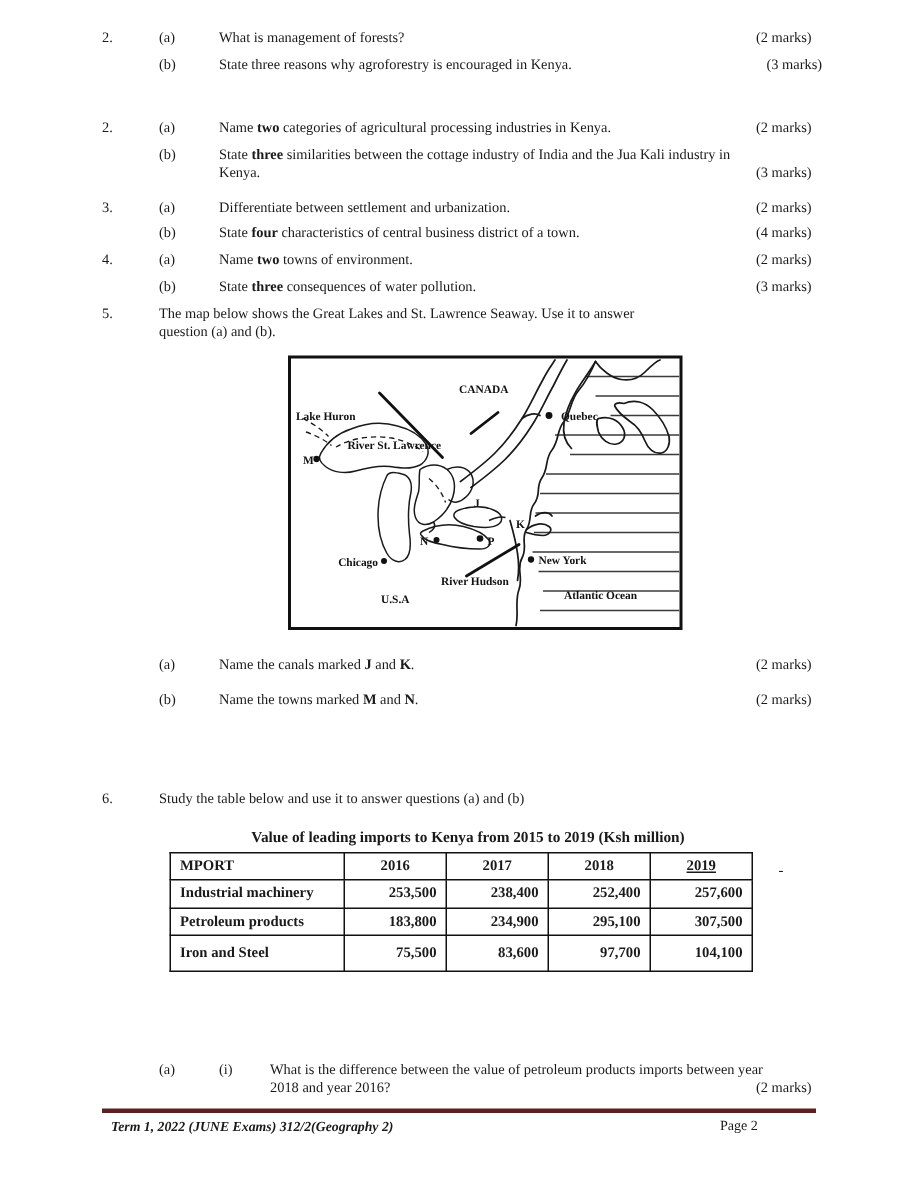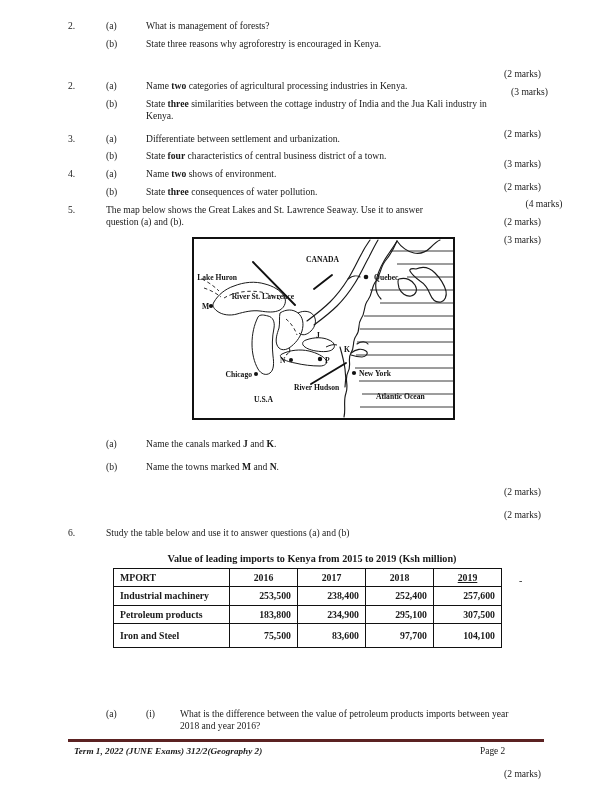--- a/index.html
+++ b/index.html
@@ -54,21 +54,20 @@
   }
   .qtext.indent2 {
     left: 180px;
     width: 320px;
   }
   .qmarks {
     position: absolute;
     top: 0;
     width: 80px;
     text-align: left;
-    margin-top: 48px;
   }
   b { font-weight: bold; }
 
   
   #map-figure {
     position: absolute;
     left: 192px;
     top: 237px;
     width: 263px;
     height: 183px;
@@ -203,27 +202,27 @@
     <span class="qnum">3.</span>
     <span class="qlet">(a)</span>
     <span class="qtext">Differentiate between settlement and urbanization.</span>
     <span class="qmarks" style="left:504px;">(2 marks)</span>
   </div>
 
   <div class="qrow" style="top:150px;">
     <span class="qnum"></span>
     <span class="qlet">(b)</span>
     <span class="qtext"><span>State </span><b>four</b><span> characteristics of central business district of a town.</span></span>
-    <span class="qmarks" style="left:504px;text-align:center;">(4 marks)</span>
+    <span class="qmarks" style="left:504px;">(4 marks)</span>
   </div>
 
   <div class="qrow" style="top:168px;">
     <span class="qnum">4.</span>
     <span class="qlet">(a)</span>
-    <span class="qtext"><span>Name </span><b>two</b><span> shows of environment.</span></span>
+    <span class="qtext"><span>Name </span><b>two</b><span> towns of environment.</span></span>
     <span class="qmarks" style="left:504px;">(2 marks)</span>
   </div>
 
   <div class="qrow" style="top:186px;">
     <span class="qnum"></span>
     <span class="qlet">(b)</span>
     <span class="qtext"><span>State </span><b>three</b><span> consequences of water pollution.</span></span>
     <span class="qmarks" style="left:504px;">(3 marks)</span>
   </div>
 

